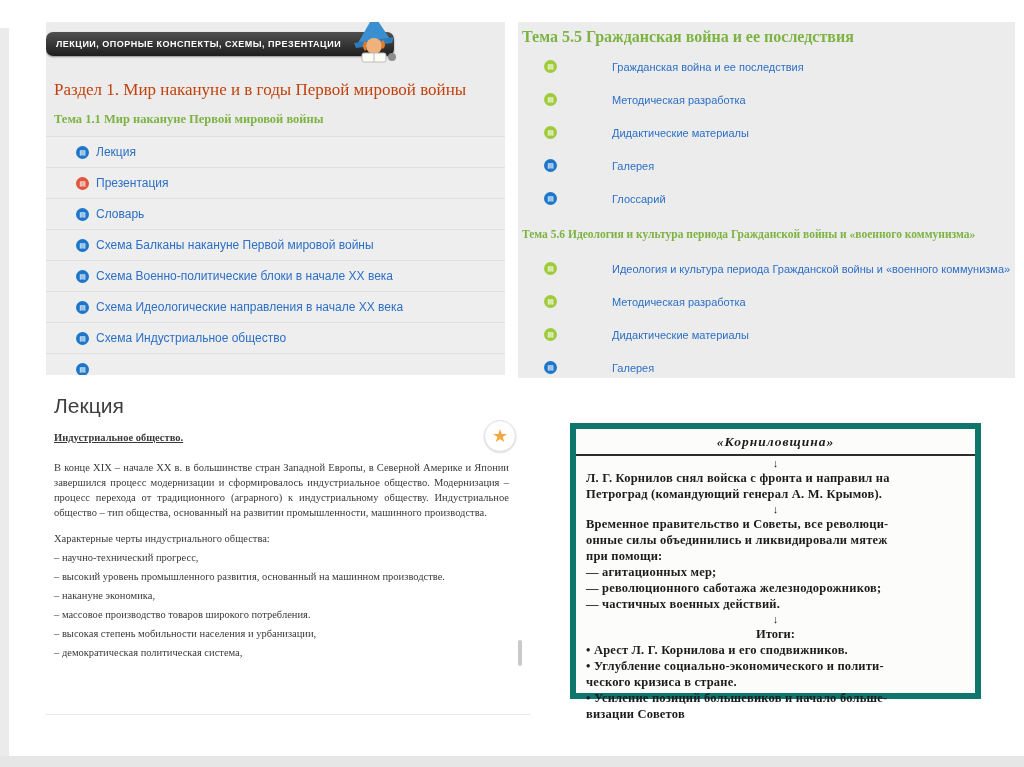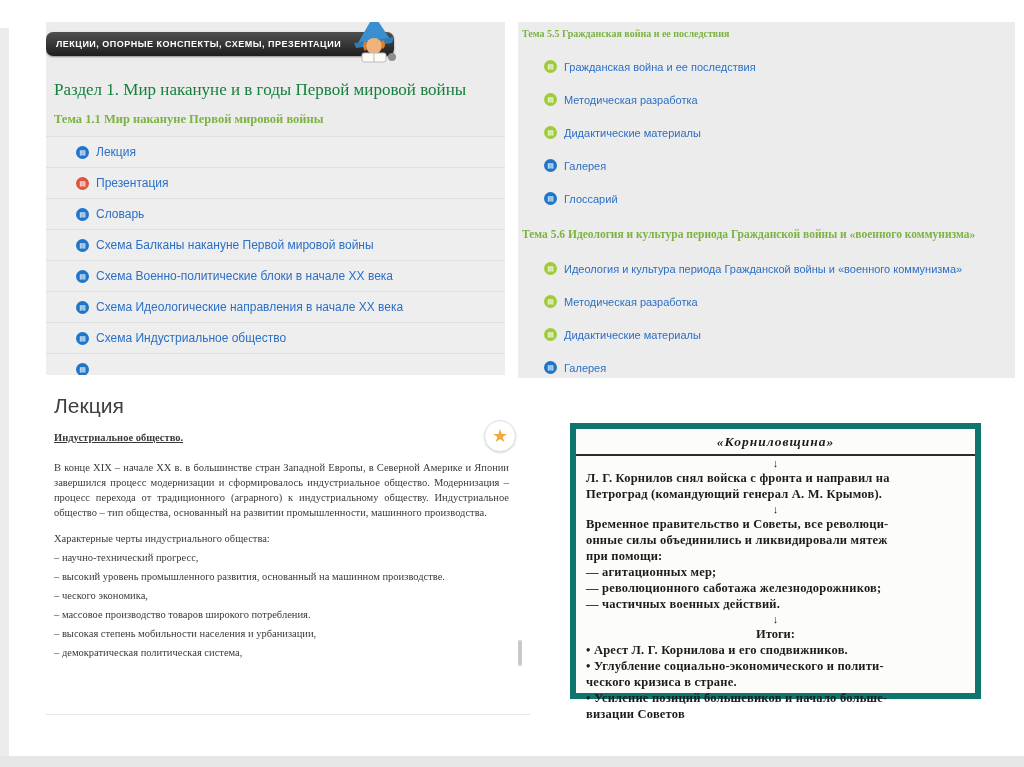--- a/index.html
+++ b/index.html
@@ -13,39 +13,39 @@
   .panel-left{left:46px;top:22px;width:459px;height:353px;overflow:hidden;}
   .panel-right{left:518px;top:22px;width:497px;height:356px;overflow:hidden;}
 
   .lp-header{position:absolute;left:0;top:10px;width:348px;height:24px;border-radius:7px;
              background:linear-gradient(#505050,#1e1e1e);box-shadow:0 1px 2px rgba(0,0,0,.4);
              display:flex;align-items:center;}
   .lp-header span{color:#fff;font-size:9px;font-weight:bold;letter-spacing:.5px;padding-left:10px;white-space:nowrap;}
   .mascot{position:absolute;left:300px;top:-9px;width:56px;height:52px;}
 
   .sec-title{position:absolute;left:8px;top:58px;width:450px;
-             font-family:"Liberation Serif",serif;font-size:17px;color:#15803d;white-space:nowrap;}
+             font-family:"Liberation Serif",serif;font-size:17px;color:#c2410c;white-space:nowrap;}
   .topic-title{font-family:"Liberation Serif",serif;font-weight:bold;color:#7cb342;}
   .lp-topic{position:absolute;left:8px;top:90px;font-size:12.5px;}
 
   .lp-list{position:absolute;left:0;top:114px;width:459px;}
   .lp-row{height:30px;border-top:1px solid #e0dfdf;display:flex;align-items:center;background:#efeeee;}
-  .rp-row{height:33px;display:flex;align-items:center;}
+  .rp-row{height:33px;display:flex;align-items:center;gap:48px;}
 
   .ci{width:13px;height:13px;border-radius:50%;flex:0 0 13px;display:flex;align-items:center;justify-content:center;}
   .ci::after{content:"▤";color:#ffffff;font-size:7px;line-height:7px;}
   .ci-blue{background:#1d76c9;}
   .ci-red{background:#e2543c;}
   .ci-green{background:#9fcb3b;}
   .lp-row .ci{margin-left:30px;}
   .rp-row .ci{margin-left:26px;}
   .link-label{color:#2b6fc6;font-size:12px;margin-left:7px;white-space:nowrap;}
   .rp-row .link-label{font-size:11px;}
 
-  .rp-topic1{position:absolute;left:4px;top:6px;font-size:10px;}
+  .rp-topic1{position:absolute;left:4px;top:6px;font-size:16px;}
   .rp-list1{position:absolute;left:0;top:28px;width:497px;}
   .rp-topic2{position:absolute;left:4px;top:206px;font-size:11.5px;white-space:nowrap;}
   .rp-list2{position:absolute;left:0;top:230px;width:545px;}
 
   
   .lecture{position:absolute;left:46px;top:388px;width:484px;height:326px;background:#fff;
            border-bottom:1px solid #e7e7e7;}
   .lec-title{position:absolute;left:8px;top:6px;font-size:21px;color:#3f3f3f;}
   .star-badge{position:absolute;left:438px;top:32px;width:30px;height:30px;border-radius:50%;
               background:#fff;border:1px solid #e0e0e0;box-shadow:0 1px 2px rgba(0,0,0,.15);
@@ -177,21 +177,21 @@
     <div class="lec-title">Лекция</div>
     <div class="star-badge">
       <span>★</span>
     </div>
     <div class="doc-body">
       <div class="doc-sub">Индустриальное общество.</div>
       <div class="doc-p">В конце XIX – начале XX в. в большинстве стран Западной Европы, в Северной Америке и Японии завершился процесс модернизации и сформировалось индустриальное общество. Модернизация – процесс перехода от традиционного (аграрного) к индустриальному обществу. Индустриальное общество – тип общества, основанный на развитии промышленности, машинного производства.</div>
       <div class="doc-h">Характерные черты индустриального общества:</div>
       <div class="doc-li">– научно-технический прогресс,</div>
       <div class="doc-li">– высокий уровень промышленного развития, основанный на машинном производстве.</div>
-      <div class="doc-li">– ческого экономика,</div>
+      <div class="doc-li">– накануне экономика,</div>
       <div class="doc-li">– массовое производство товаров широкого потребления.</div>
       <div class="doc-li">– высокая степень мобильности населения и урбанизации,</div>
       <div class="doc-li">– демократическая политическая система,</div>
     </div>
     <div class="doc-scrollbar"></div>
   </div>
 
   <div class="scheme">
     <div class="scheme-title">«Корниловщина»</div>
     <div class="arrow">↓</div>

